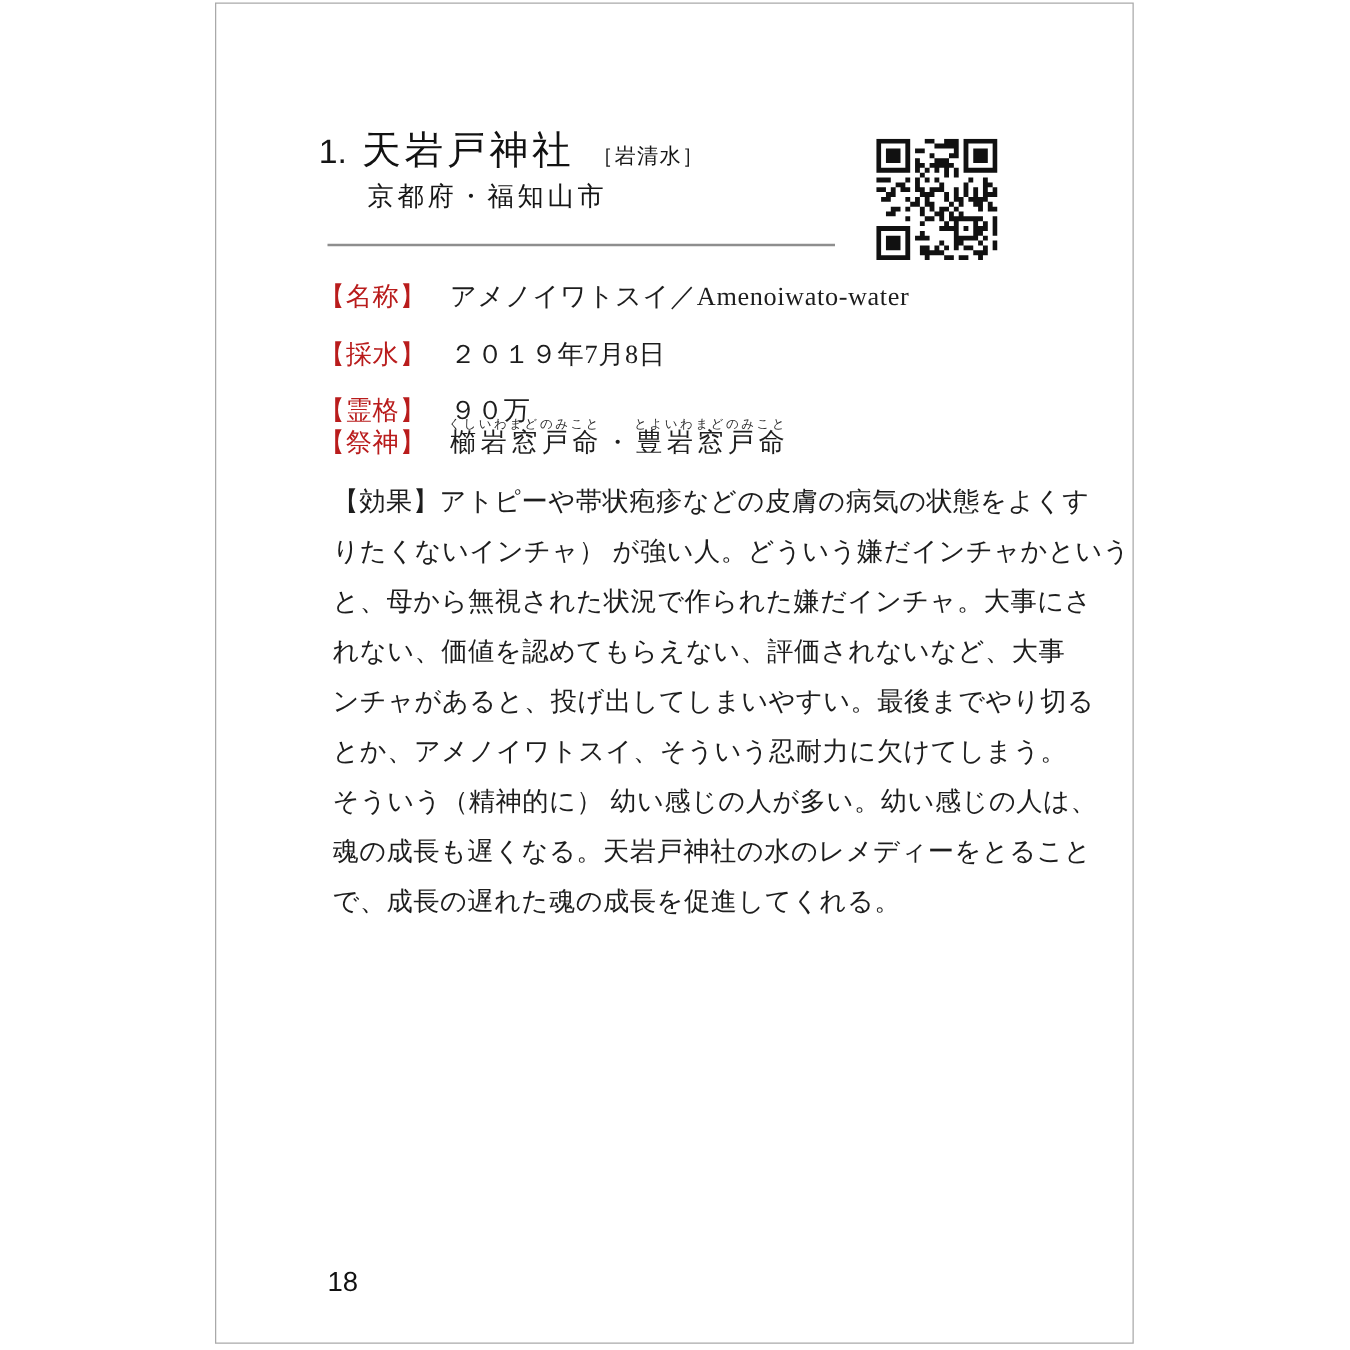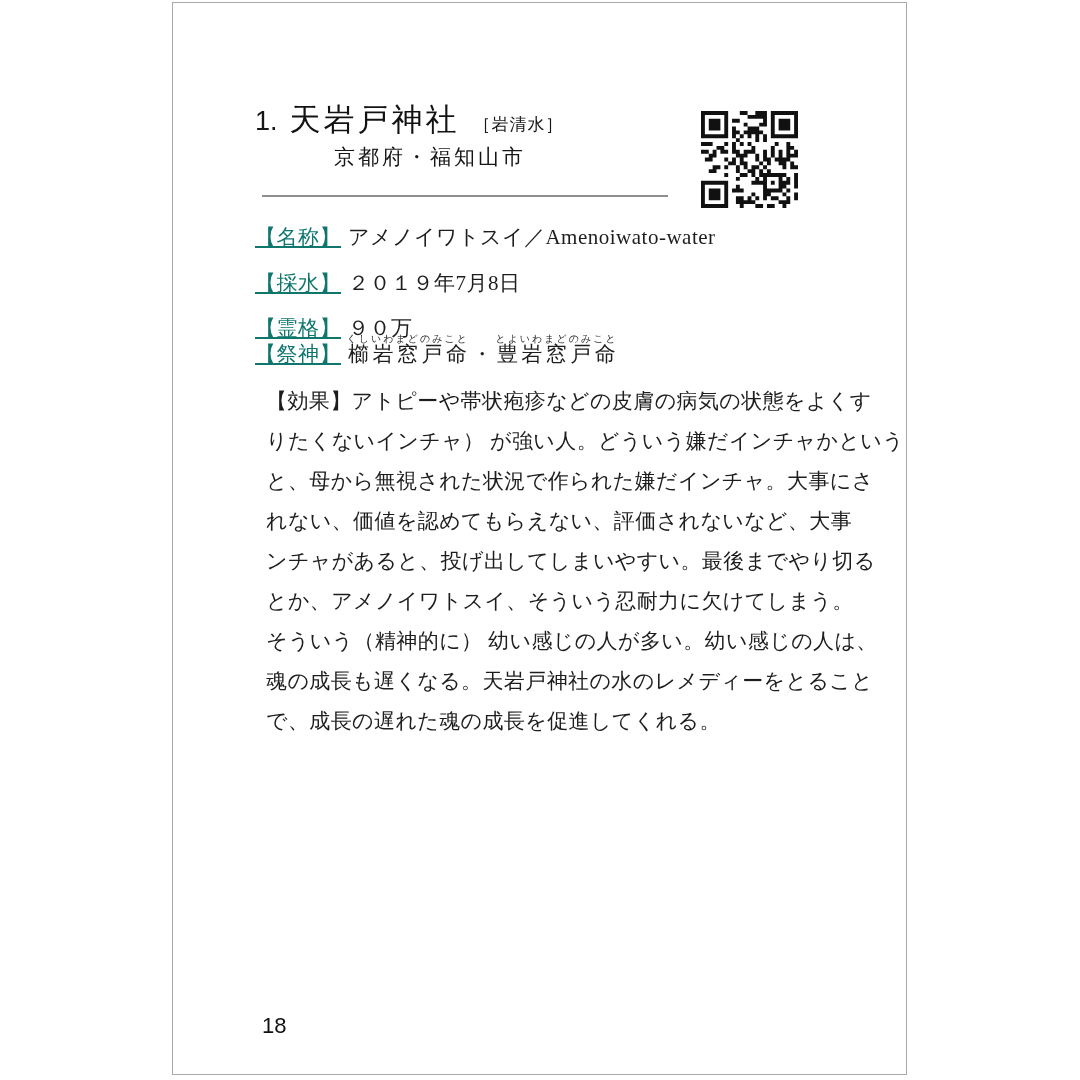--- a/index.html
+++ b/index.html
@@ -9,27 +9,27 @@
   }
   .page{
     position:absolute;left:172px;top:2px;width:735px;height:1073px;
     border:1px solid #a9a9a9;background:#fff;box-sizing:border-box;
   }
   
   .title-row{position:absolute;left:82px;top:96px;display:flex;align-items:baseline;white-space:nowrap;}
   .t-num{font-family:"Liberation Sans","DejaVu Sans",sans-serif;font-size:27px;color:#161616;margin-right:12px;}
   .t-main{font-size:31px;letter-spacing:3px;color:#121212;}
   .t-note{font-size:17px;letter-spacing:1px;margin-left:14px;color:#161616;}
-  .subtitle{position:absolute;left:121px;top:140px;font-size:21px;letter-spacing:3px;color:#161616;white-space:nowrap;margin-left:40px;}
+  .subtitle{position:absolute;left:121px;top:140px;font-size:21px;letter-spacing:3px;color:#161616;white-space:nowrap;}
   .rule{position:absolute;left:89px;top:192px;width:406px;height:2px;background:#8e8e8e;}
   .qr{position:absolute;left:528px;top:108px;width:97px;height:97px;}
   .qr svg{width:100%;height:100%;display:block;}
   
   .row{position:absolute;left:82px;white-space:nowrap;font-size:21px;letter-spacing:0.5px;color:#1d1d1d;}
-  .row .label{margin-right:7px;color:#0f766e;text-decoration:underline;}
+  .row .label{margin-right:19px;color:#b91c1c;}
   .row-name{top:220px;}
   .row-water{top:266px;}
   .row-grade{top:311px;}
   .row-deity{top:331px;}
   ruby{ruby-position:over;}
   rt{font-size:10px;letter-spacing:2px;color:#2a2a2a;}
   .sep{margin:0 4px;}
   
   .effect{position:absolute;left:82px;top:378px;width:600px;}
   .effect .line{height:40px;line-height:40px;font-size:21px;letter-spacing:0.4px;white-space:nowrap;color:#1d1d1d;margin-left:11px;}

